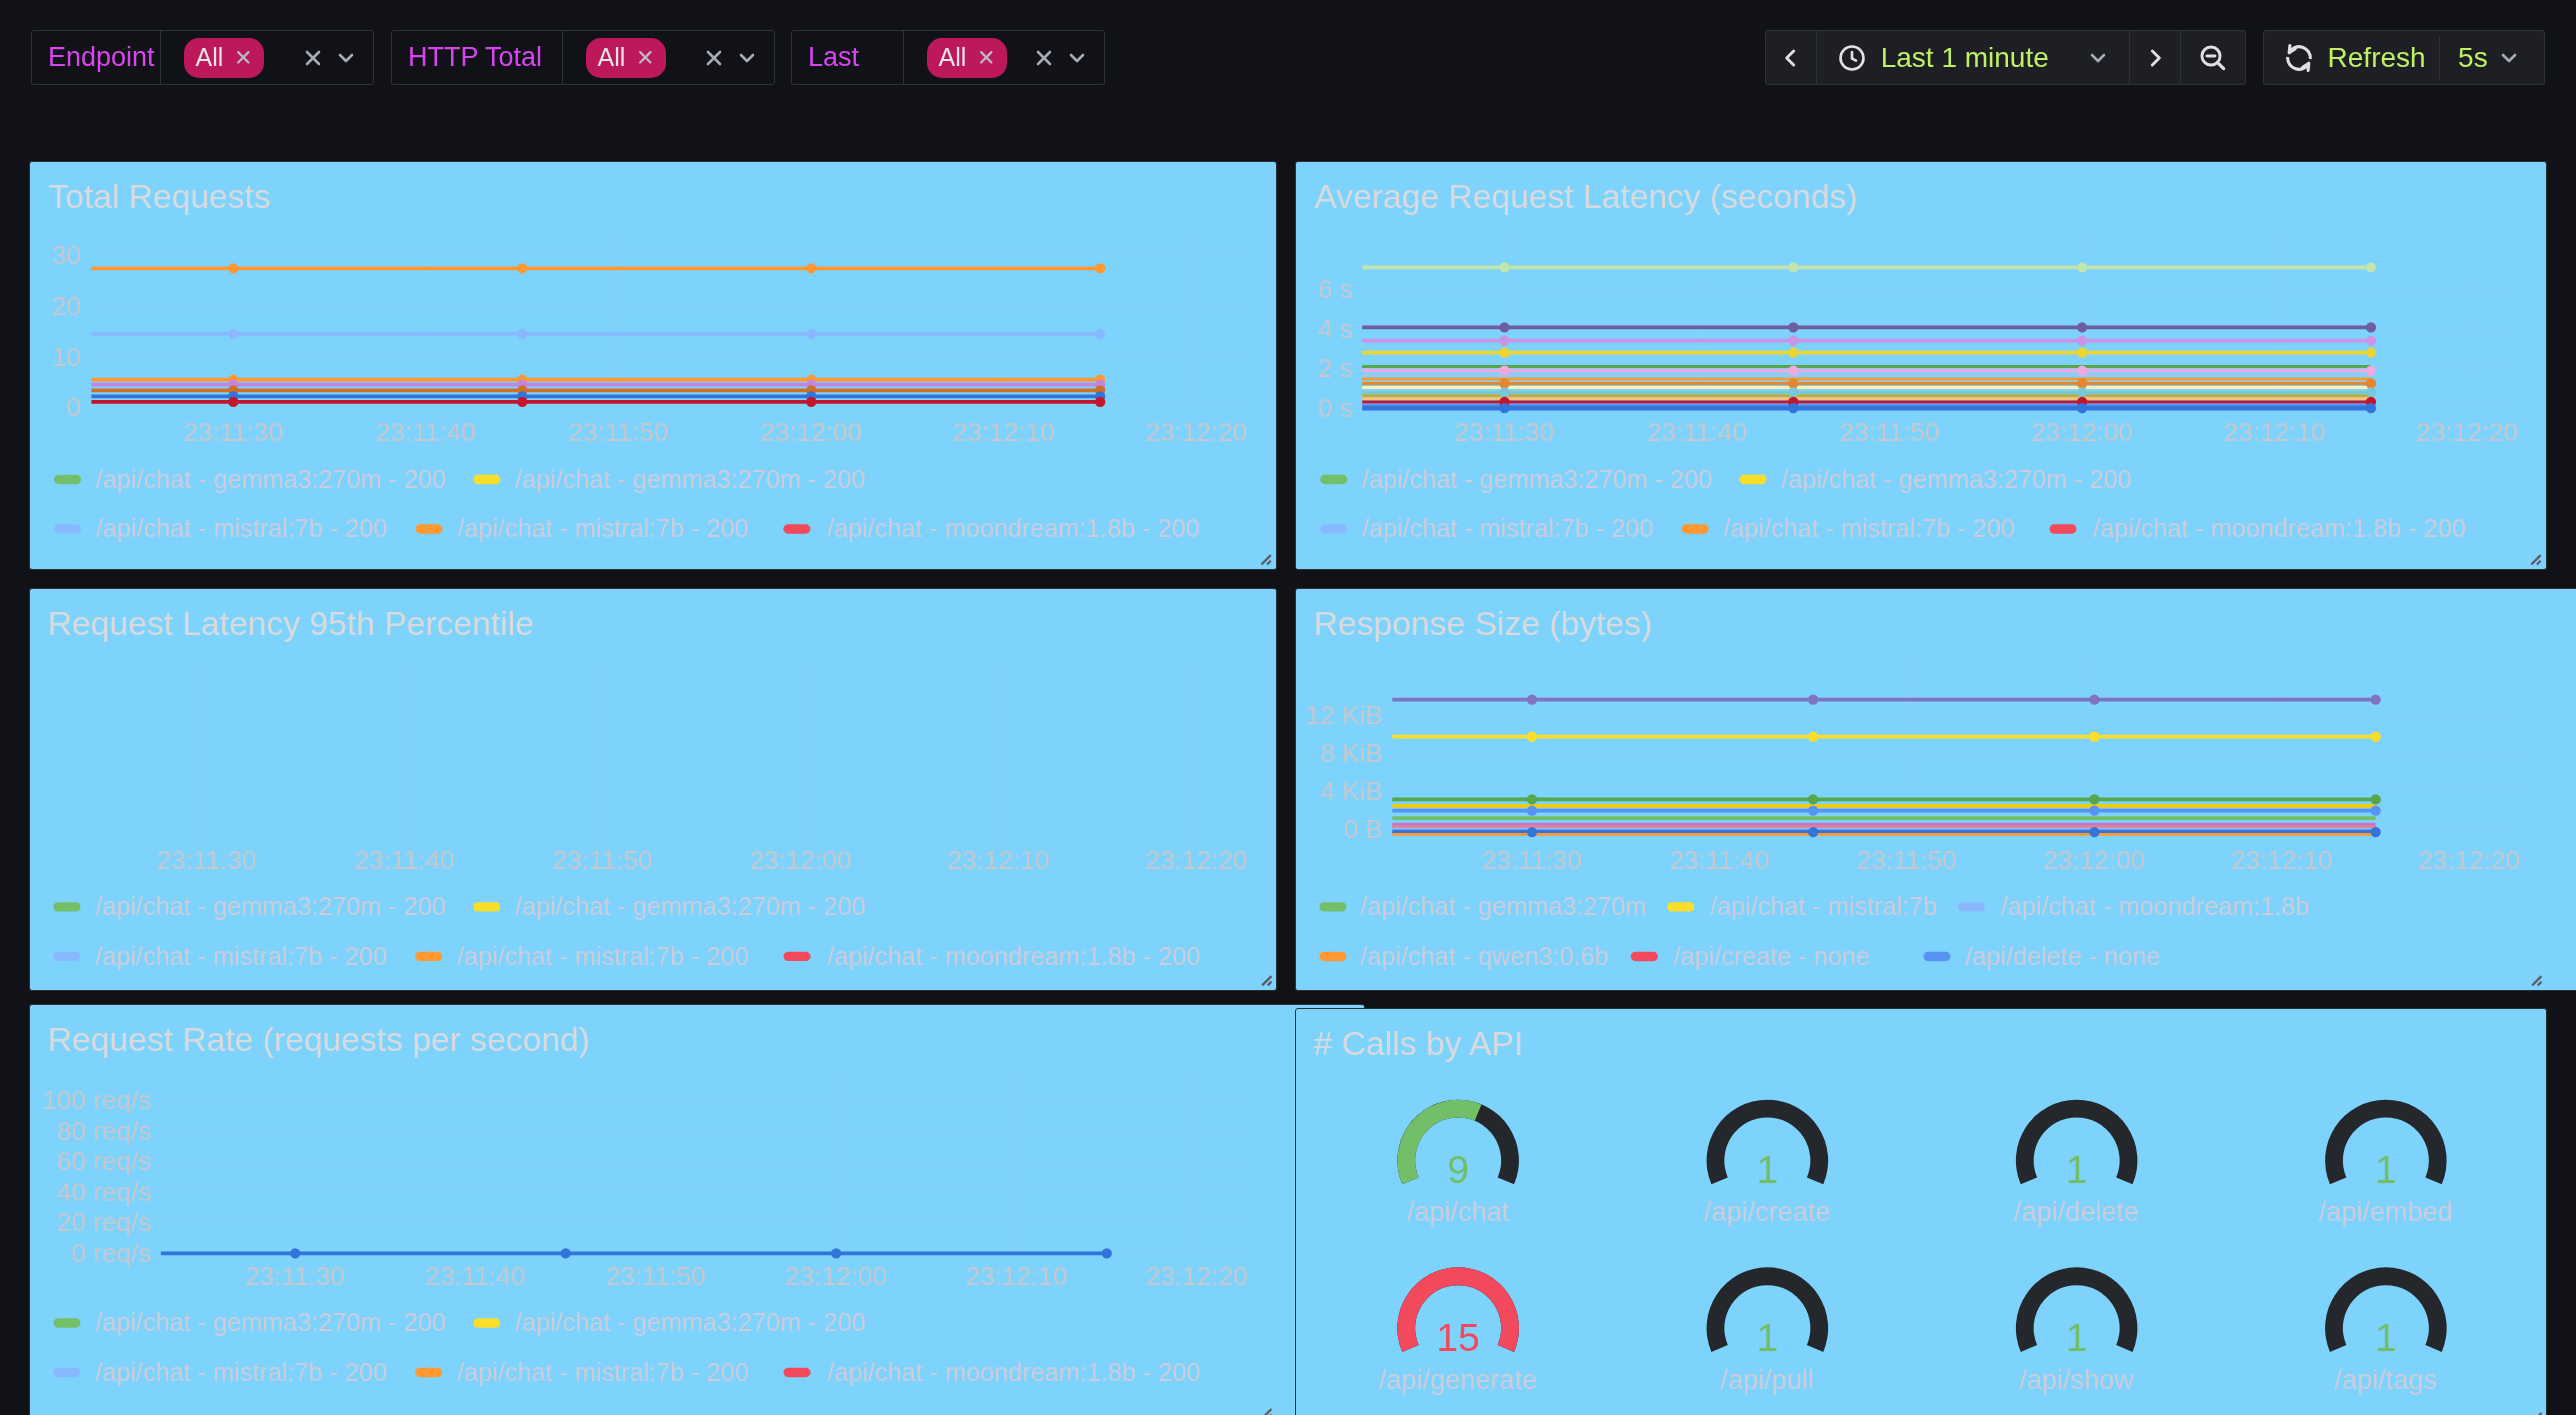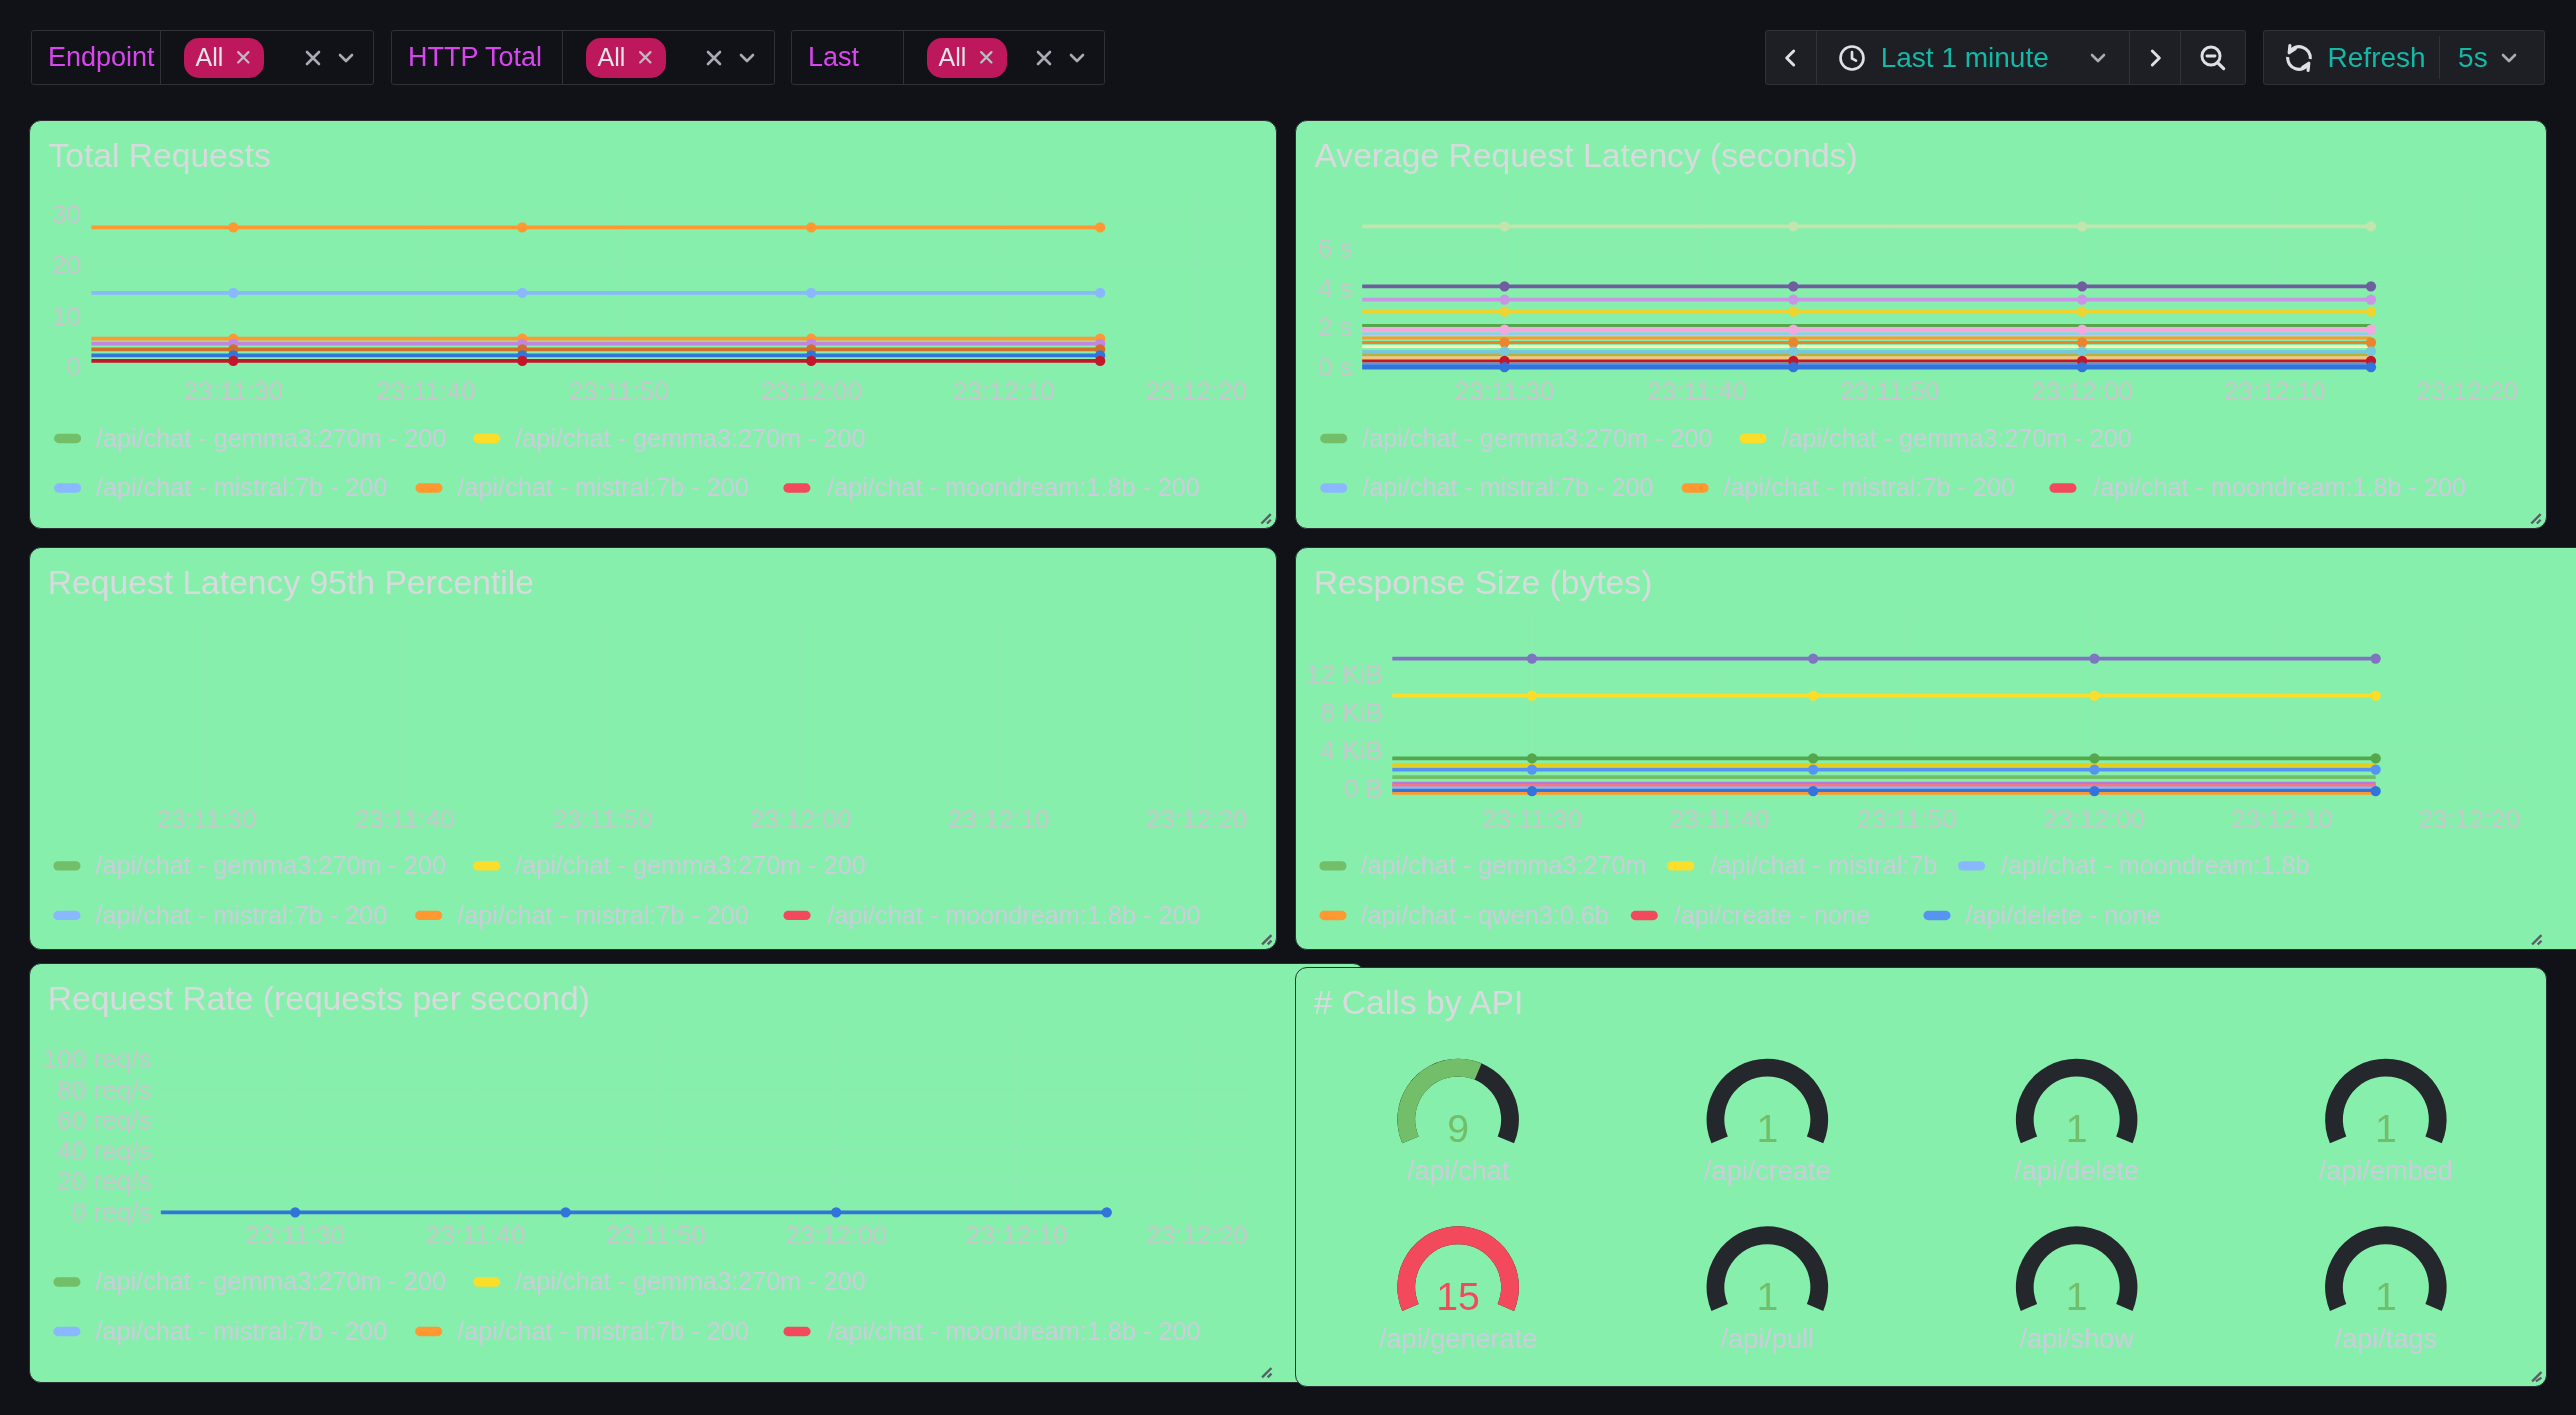--- a/index.html
+++ b/index.html
@@ -1,28 +1,28 @@
 <!DOCTYPE html>
 <html style="font-size:15px"><head><meta charset="utf-8">
 <style>
 * { margin:0; padding:0; box-sizing:border-box; }
 html,body { width:2576px; height:1415px; background:#111217; overflow:hidden;
   font-family:"Liberation Sans",sans-serif; }
-.panel { position:absolute; background:#86efac; border:1.4px solid #2B2E33;
-  border-radius:12px; }
+.panel { position:absolute; background:#7dd3fc; border:1.4px solid #2B2E33;
+  border-radius:3px;margin-top:41px; }
 .tbox { position:absolute; top:30px; height:55px; border:1.4px solid #2F3237;
   border-radius:2.8px; display:flex; align-items:stretch; background:#111217; }
 .tlabel { display:flex; align-items:center; padding-left:16px; font-size:27px; font-weight:500;
   color:#d946ef; border-right:1.4px solid #2F3237; white-space:nowrap; flex:none; }
 .tinput { display:flex; align-items:center; padding:0 15px 0 23.4px; gap:13px; }
 .chip { background:#be185d; border-radius:15px; height:40px; display:flex; align-items:center;
   padding:0 11.2px; gap:9.3px; font-size:25px; color:#E4E5E9; }
 .btn { position:absolute; top:30px; height:55px; border:1.4px solid #2F3237; border-radius:2.8px;
   background:#1D1F24; display:flex; align-items:center; justify-content:center; gap:11.2px;
-  color:#14b8a6; font-size:28px; font-weight:500; }
+  color:#bef264; font-size:28px; font-weight:500; }
 </style></head>
 <body>
 <div class="tbox" style="left:31px">
     <div class="tlabel" style="width:129px">Endpoint</div>
     <div class="tinput" style="width:212px">
       <div class="chip">All <svg width="20.6" height="20.6" viewBox="0 0 24 24">
           <path d="M6 6 L18 18 M18 6 L6 18" stroke="#B9BCC3" stroke-width="2.6" stroke-linecap="round"></path>
         </svg></div>
       <div style="margin-left:auto;display:flex;align-items:center;gap:9.3px">
         <svg width="24" height="24" viewBox="0 0 24 24">

